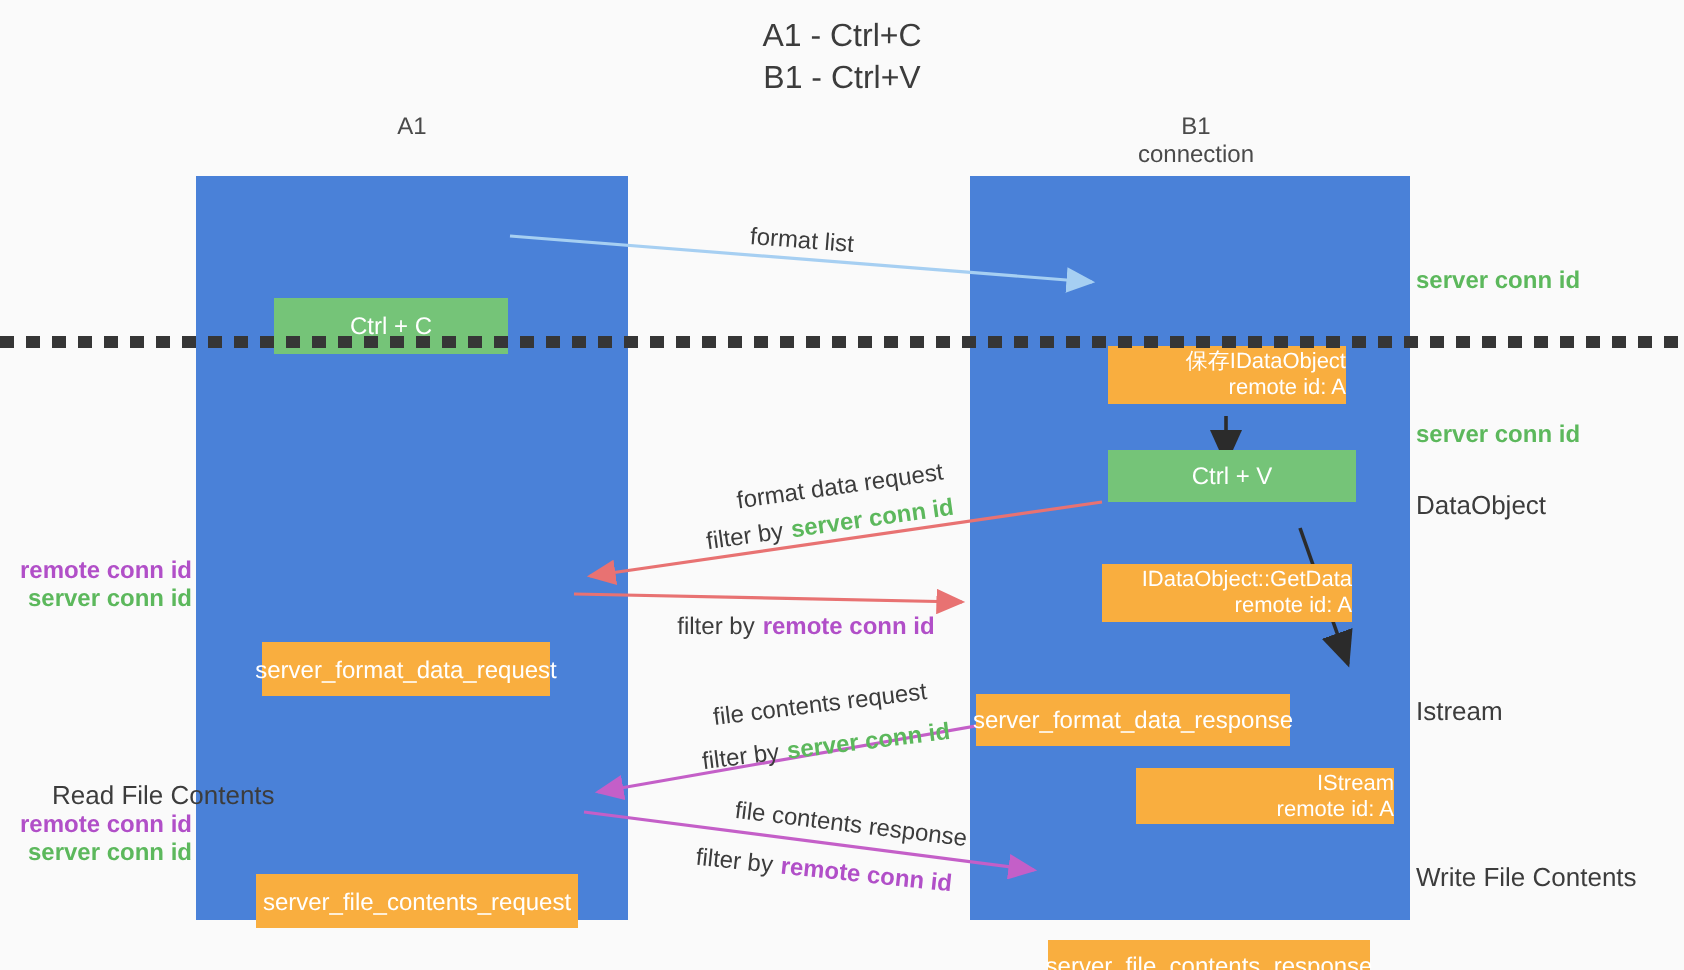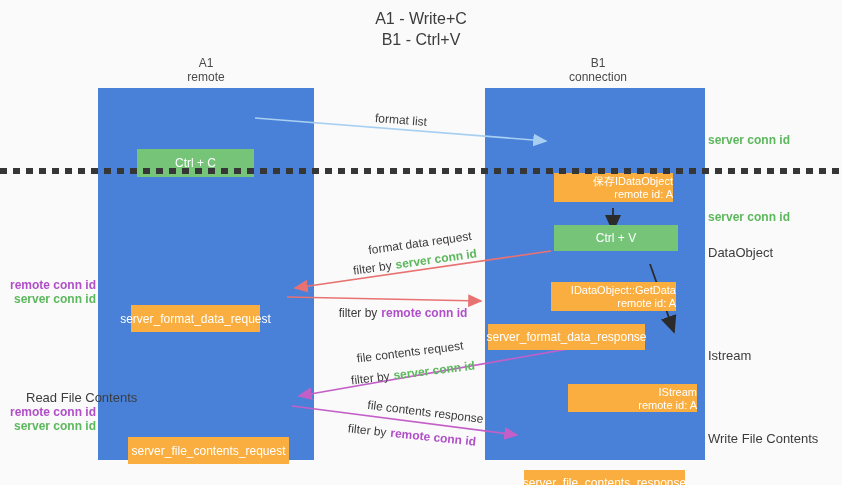--- a/index.html
+++ b/index.html
@@ -39,27 +39,26 @@
   .mk-red{fill:var(--arrow-red);} .mk-mag{fill:var(--arrow-magenta);}
   path.line{fill:none;stroke-width:1.6px;}
   path.thick{stroke-width:1.8px;}
 </style>
 </head>
 <body>
 
 <div class="stage">
 
   <div class="abs title">
-    <div>A1 - Write+C</div>
+    <div>A1 - Ctrl+C</div>
     <div>B1 - Ctrl+V</div>
   </div>
 
   <div class="abs colhead" style="left:136px;">
     <div>A1</div>
-    <div>remote</div>
   </div>
   <div class="abs colhead" style="left:528px;">
     <div>B1</div>
     <div>connection</div>
   </div>
 
   <div class="abs column" style="left:98px;width:216px;"></div>
   <div class="abs column" style="left:485px;width:220px;"></div>
 
   <div class="abs dotline"></div>
@@ -99,25 +98,25 @@
 
   <div class="abs node green-node one-line" style="left:554px;top:181px;width:124px;height:26px;">
     <span>Ctrl + V</span>
   </div>
 
   <div class="abs node orange-node two-line" style="left:551px;top:238px;width:125px;height:29px;">
     <div>IDataObject::GetData</div>
     <div>remote id: A</div>
   </div>
 
-  <div class="abs node orange-node one-line" style="left:131px;top:261px;width:129px;height:27px;">
+  <div class="abs node orange-node one-line" style="left:131px;top:277px;width:144px;height:27px;">
     <span>server_format_data_request</span>
   </div>
 
-  <div class="abs node orange-node one-line" style="left:488px;top:280px;width:157px;height:26px;">
+  <div class="abs node orange-node one-line" style="left:488px;top:303px;width:157px;height:26px;">
     <span>server_format_data_response</span>
   </div>
 
   <div class="abs node orange-node two-line" style="left:568px;top:340px;width:129px;height:28px;">
     <div>IStream</div>
     <div>remote id: A</div>
   </div>
 
   <div class="abs node orange-node one-line" style="left:524px;top:426px;width:161px;height:26px;">
     <span>server_file_contents_response</span>

